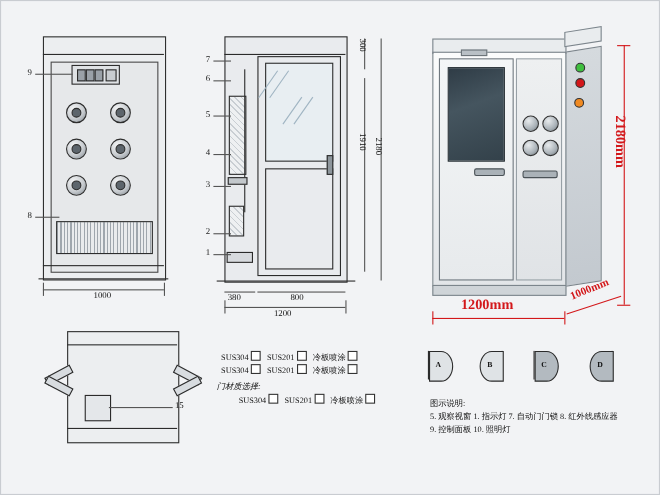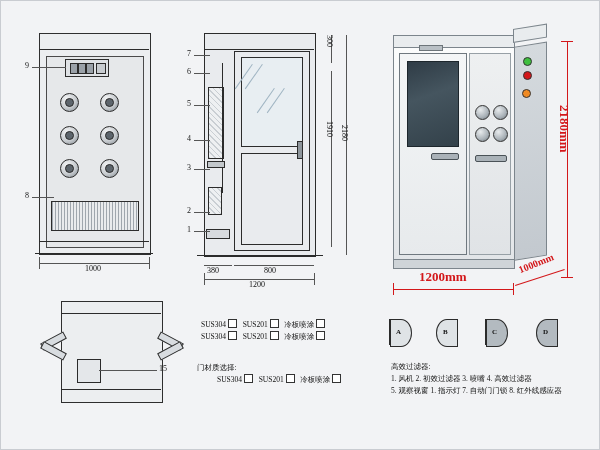--- a/index.html
+++ b/index.html
@@ -281,21 +281,21 @@
     <div class="specrow" style="padding-left:4px;">
       <span>SUS304</span><span class="chk"></span>
       &nbsp;&nbsp;<span>SUS201</span><span class="chk"></span>
       &nbsp;&nbsp;<span>冷板喷涂</span><span class="chk"></span>
     </div>
     <div class="specrow" style="padding-left:4px;">
       <span>SUS304</span><span class="chk"></span>
       &nbsp;&nbsp;<span>SUS201</span><span class="chk"></span>
       &nbsp;&nbsp;<span>冷板喷涂</span><span class="chk"></span>
     </div>
-    <div class="specrow" style="margin-top:19px;">门材质选择:</div>
+    <div class="specrow" style="margin-top:3px;font-style:italic;">门材质选择:</div>
     <div class="specrow" style="padding-left:20px;">
       <span>SUS304</span><span class="chk"></span>
       &nbsp;&nbsp;<span>SUS201</span><span class="chk"></span>
       &nbsp;&nbsp;<span>冷板喷涂</span><span class="chk"></span>
     </div>
   </div>
 
   <div class="abs" style="left:388px;top:318px;width:190px;height:34px;">
     <div class="swing" style="left:0px;top:0px;">
       <div class="post" style="left:0px;top:0px;"></div>
@@ -313,18 +313,18 @@
       <div class="ltr" style="left:7px;top:9px;">C</div>
     </div>
     <div class="swing" style="left:146px;top:0px;">
       <div class="post" style="left:21px;top:0px;"></div>
       <div class="leafbox" style="left:1px;top:0px;border-radius:60% 0 0 60%;background:#b3bac0;"></div>
       <div class="ltr" style="left:8px;top:9px;">D</div>
     </div>
   </div>
 
   <div class="abs" style="left:390px;top:360px;width:200px;">
-    <div class="specrow">高效过滤器:</div>
-    <div class="specrow">1. 风机   2. 初效过滤器   3. 喷嘴   4. 高效过滤器</div>
+    <div class="specrow">图示说明:</div>
     <div class="specrow">5. 观察视窗   1. 指示灯   7. 自动门门锁   8. 红外线感应器</div>
+    <div class="specrow">9. 控制面板   10. 照明灯</div>
   </div>
 
 </div>
 
 </body></html>

